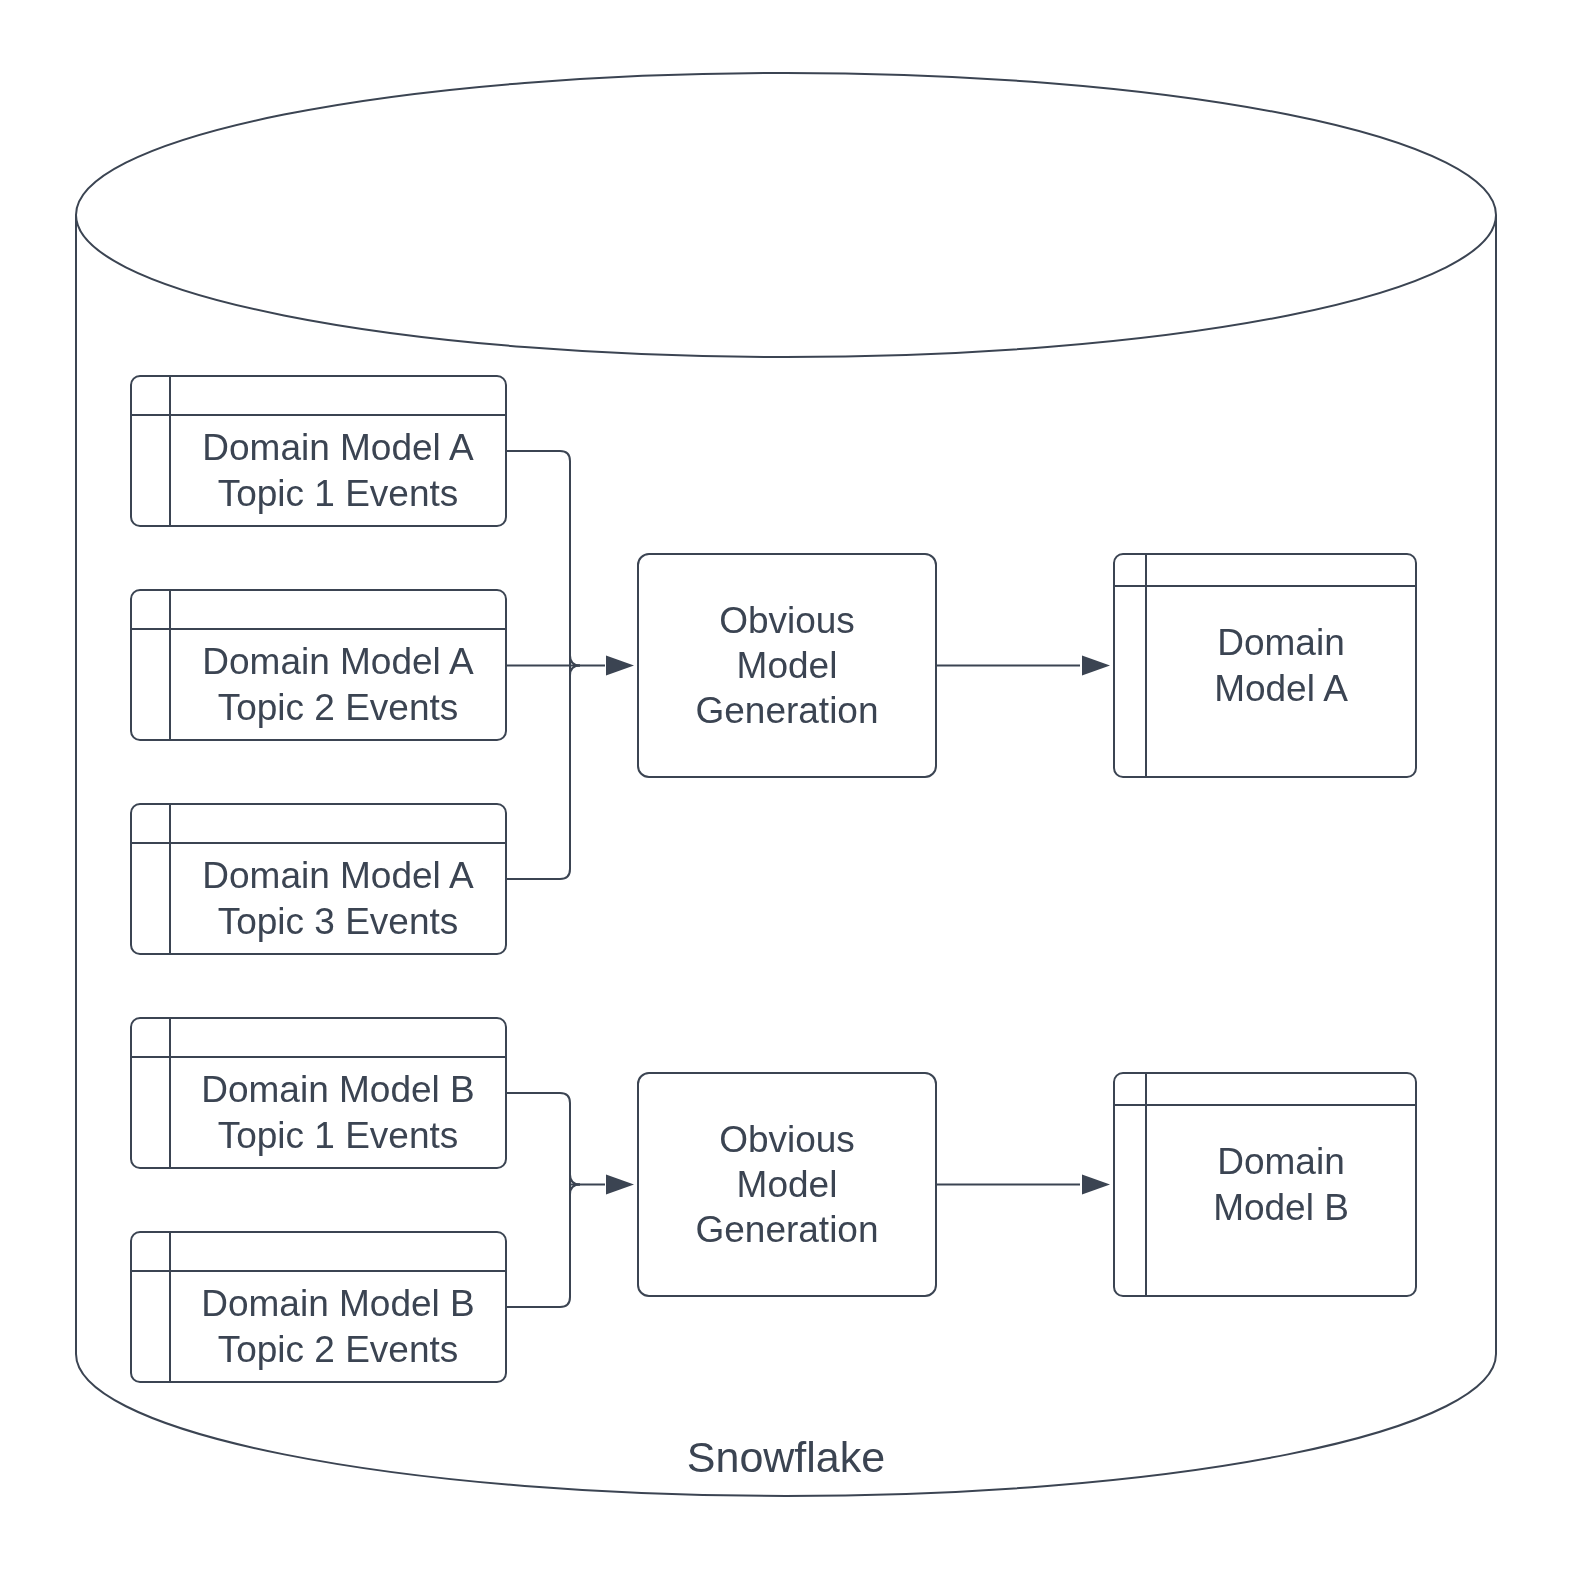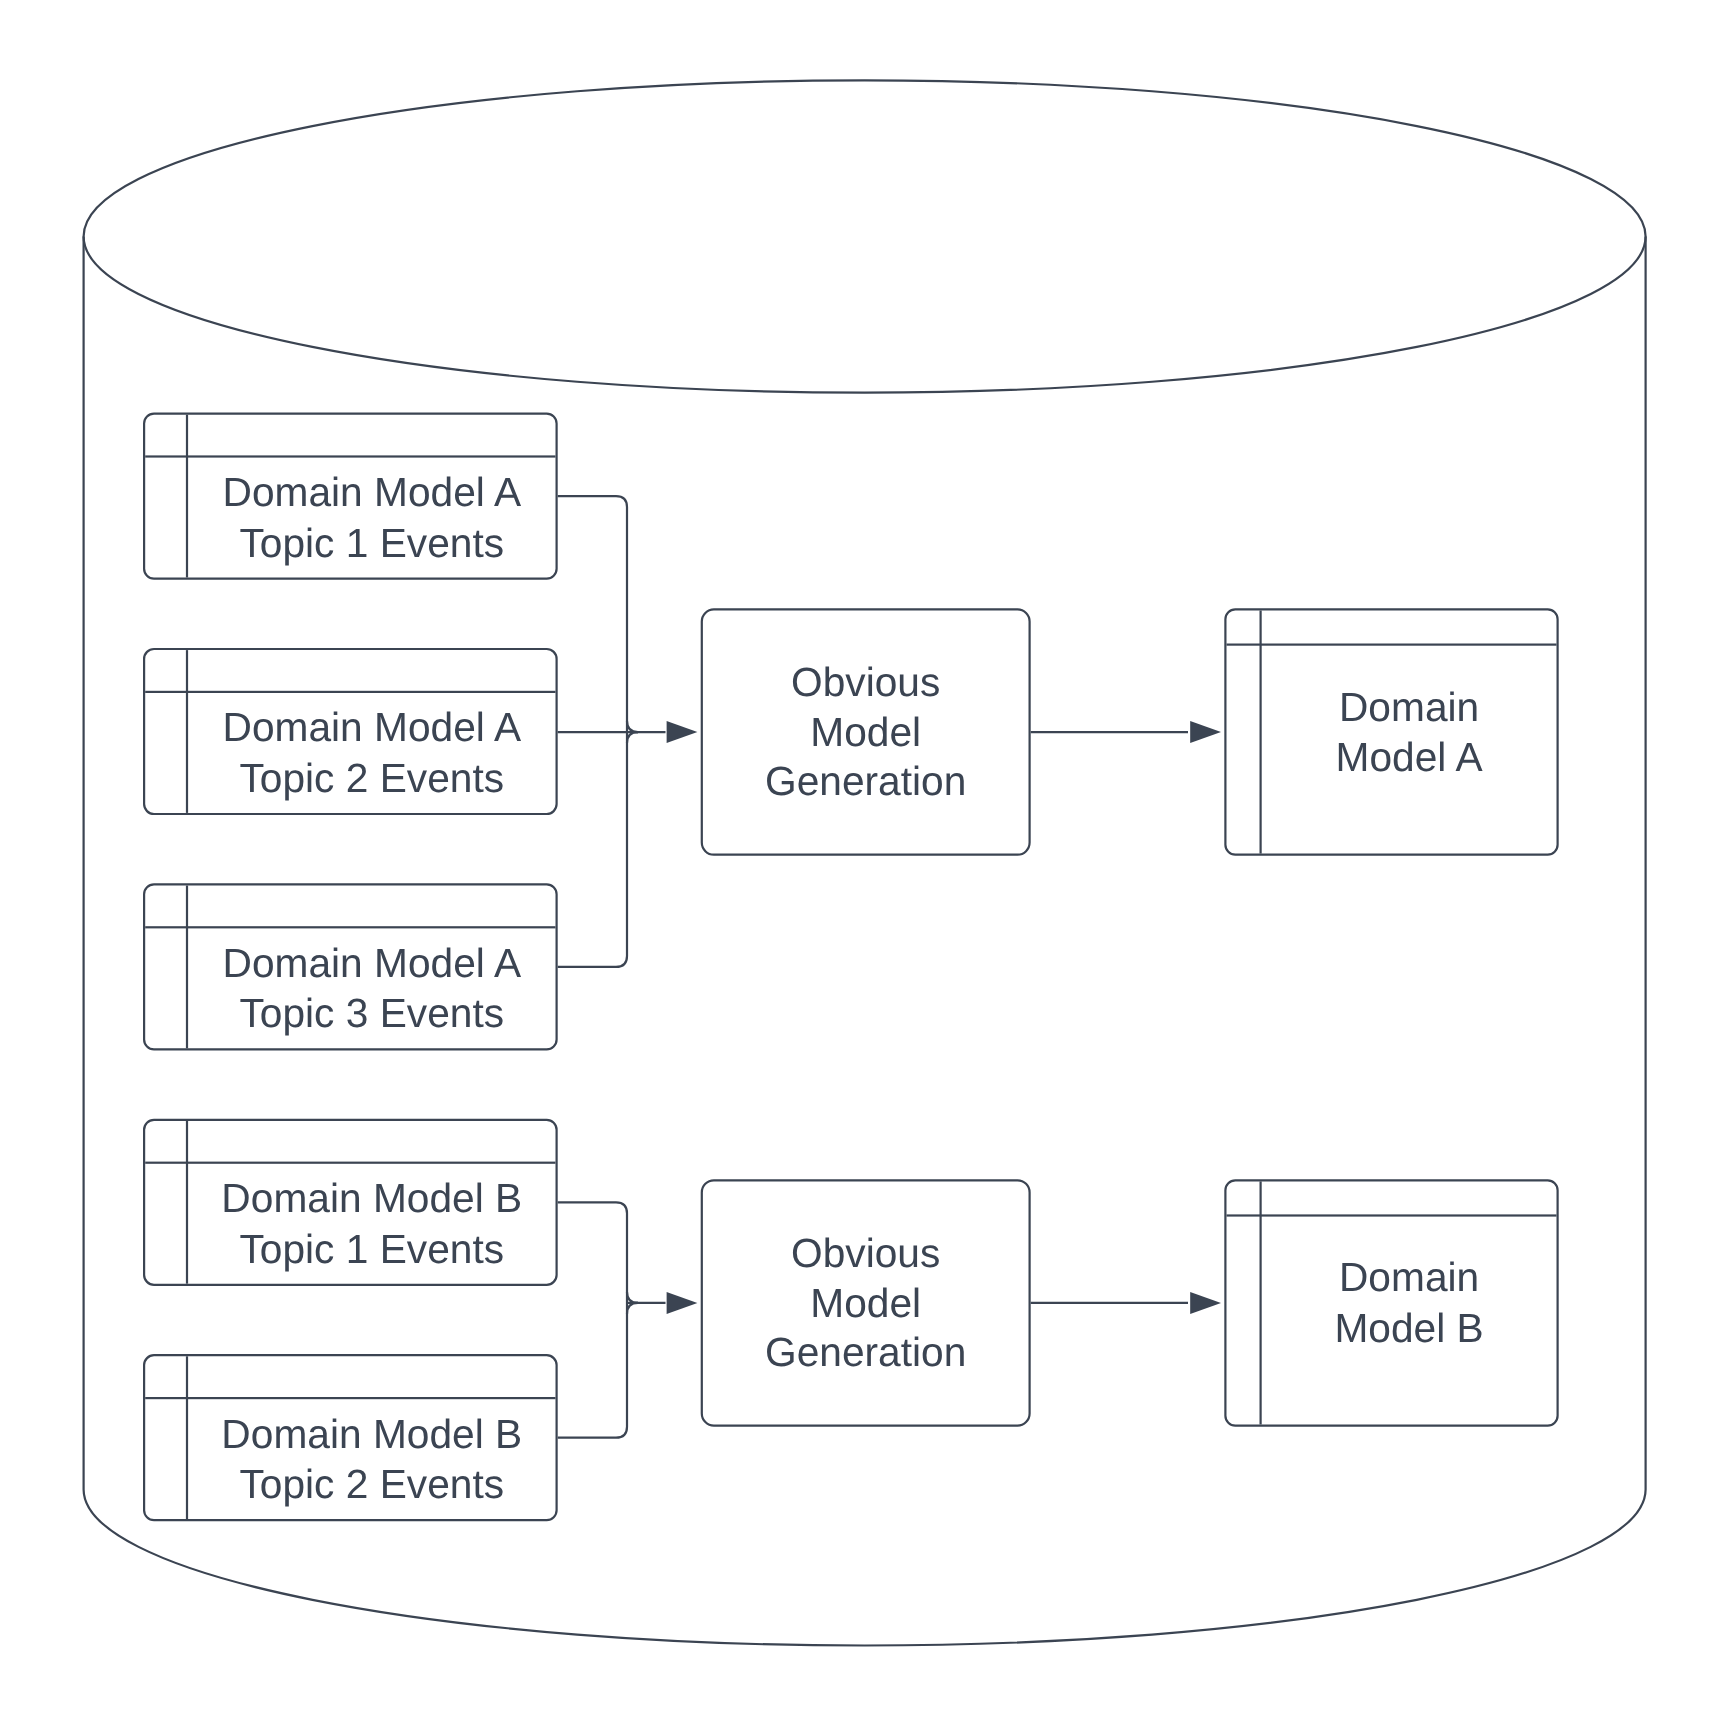--- a/index.html
+++ b/index.html
@@ -174,14 +174,15 @@
   <div class="node table-box output-table" style="left:1113px; top:553px; width:304px; height:225px;">
     <div class="cell">Domain
 Model A</div>
   </div>
 
   <div class="node table-box output-table" style="left:1113px; top:1072px; width:304px; height:225px;">
     <div class="cell">Domain
 Model B</div>
   </div>
 
+  <div id="snowflake-label">Snowflake</div>
 
 </div>
 
 </body></html>

